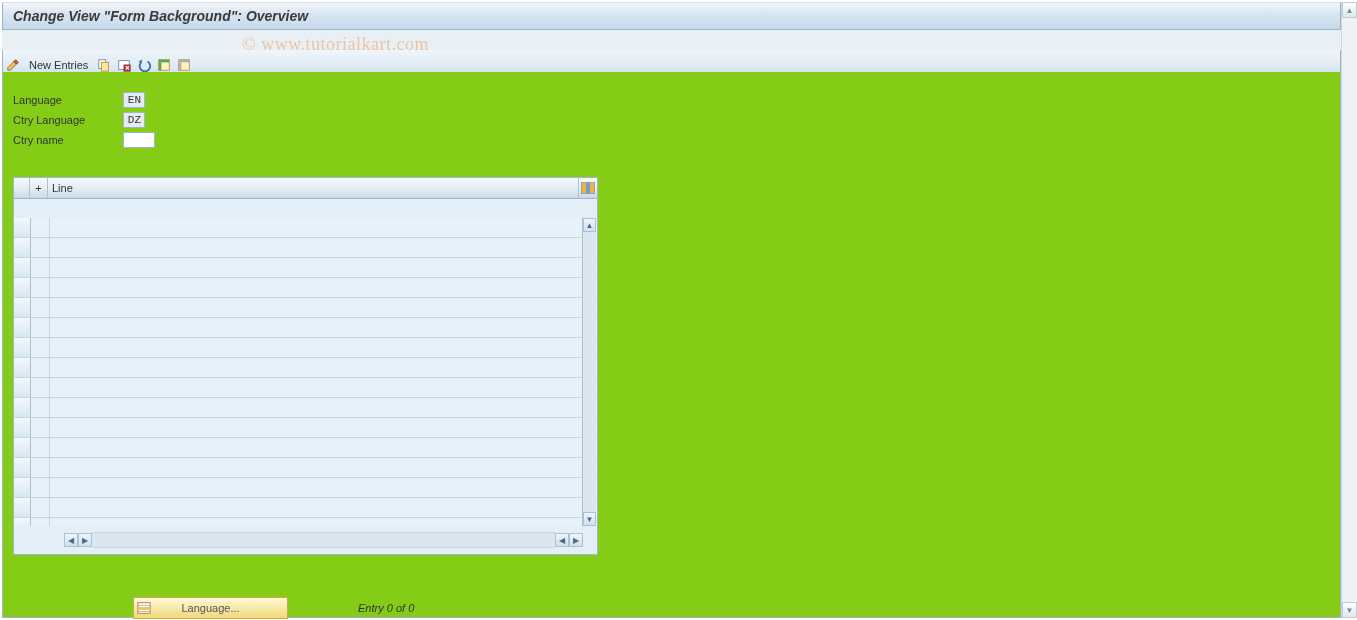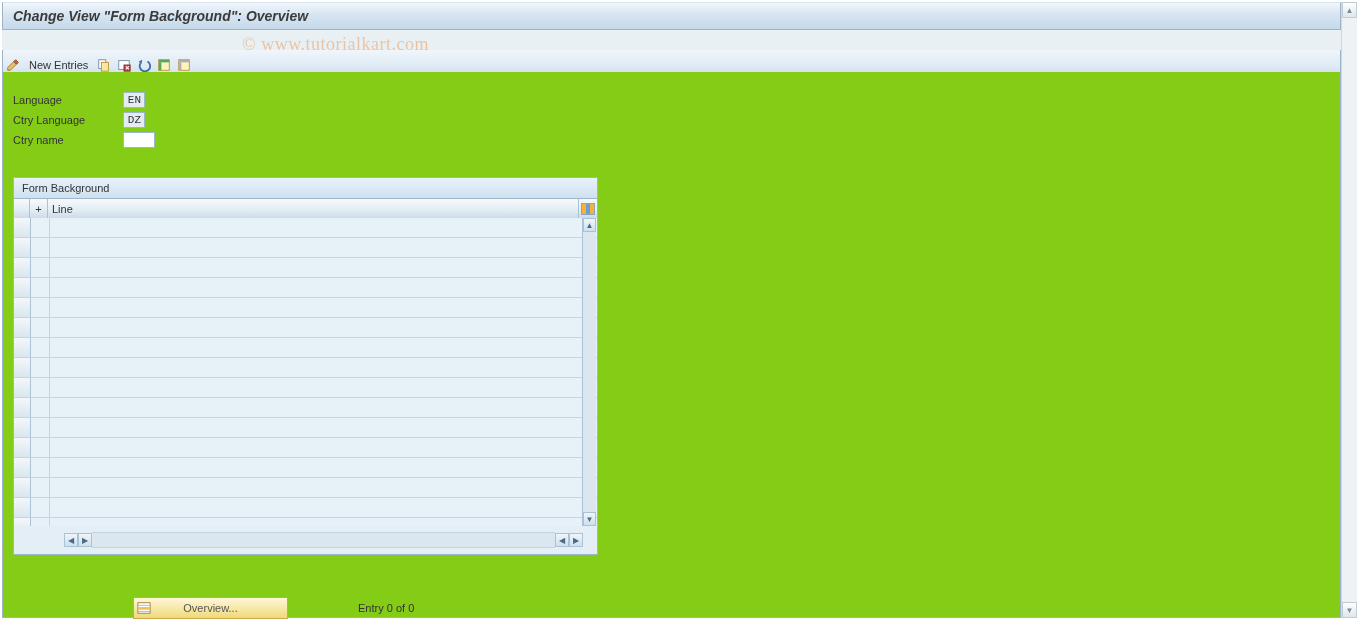--- a/index.html
+++ b/index.html
@@ -263,20 +263,21 @@
     position:absolute;
     left:3px; top:3px;
     width:14px; height:14px;
   }
 
   .entry-text {
     position: absolute;
     left: 355px; top: 530px;
     font-size: 11px;
     color: #333;
+    font-style: italic;
   }
 
   
   .outer-vscroll {
     position: absolute;
     right: 0; top: 2px;
     width: 15px; height: 616px;
     background: #eef2f5;
     border-left: 1px solid #cfd8de;
   }
@@ -370,21 +371,20 @@
         <div class="label">Ctry Language</div>
         <input class="field-input ro" style="width: 22px;" readonly="" value="DZ">
       </div>
       <div class="field-row">
         <div class="label">Ctry name</div>
         <input class="field-input editable" style="width: 32px;" value="">
       </div>
     </div>
 
     <div class="table-panel">
-      <div class="table-title">Form Background</div>
 
       <div class="table-header">
         <div class="th sel"></div>
         <div class="th plus">+</div>
         <div class="th line">Line</div>
         <div class="th cfg">
           <div class="cfg-icon"></div>
         </div>
       </div>
 
@@ -488,19 +488,19 @@
       </div>
     </div>
 
     <div class="position-btn">
       <svg class="pos-icon" viewBox="0 0 16 16">
         <rect x="1" y="2" width="14" height="12" fill="#fff" stroke="#9c7a3a"></rect>
         <rect x="1" y="7" width="14" height="3" fill="#f0c050"></rect>
         <line x1="1" y1="5" x2="15" y2="5" stroke="#c8b080"></line>
         <line x1="1" y1="12" x2="15" y2="12" stroke="#c8b080"></line>
       </svg>
-      <span>Overview...</span>
+      <span>Language...</span>
     </div>
 
     <div class="entry-text">Entry 0 of 0</div>
 
   </div>
 </div>
 
 </body></html>

